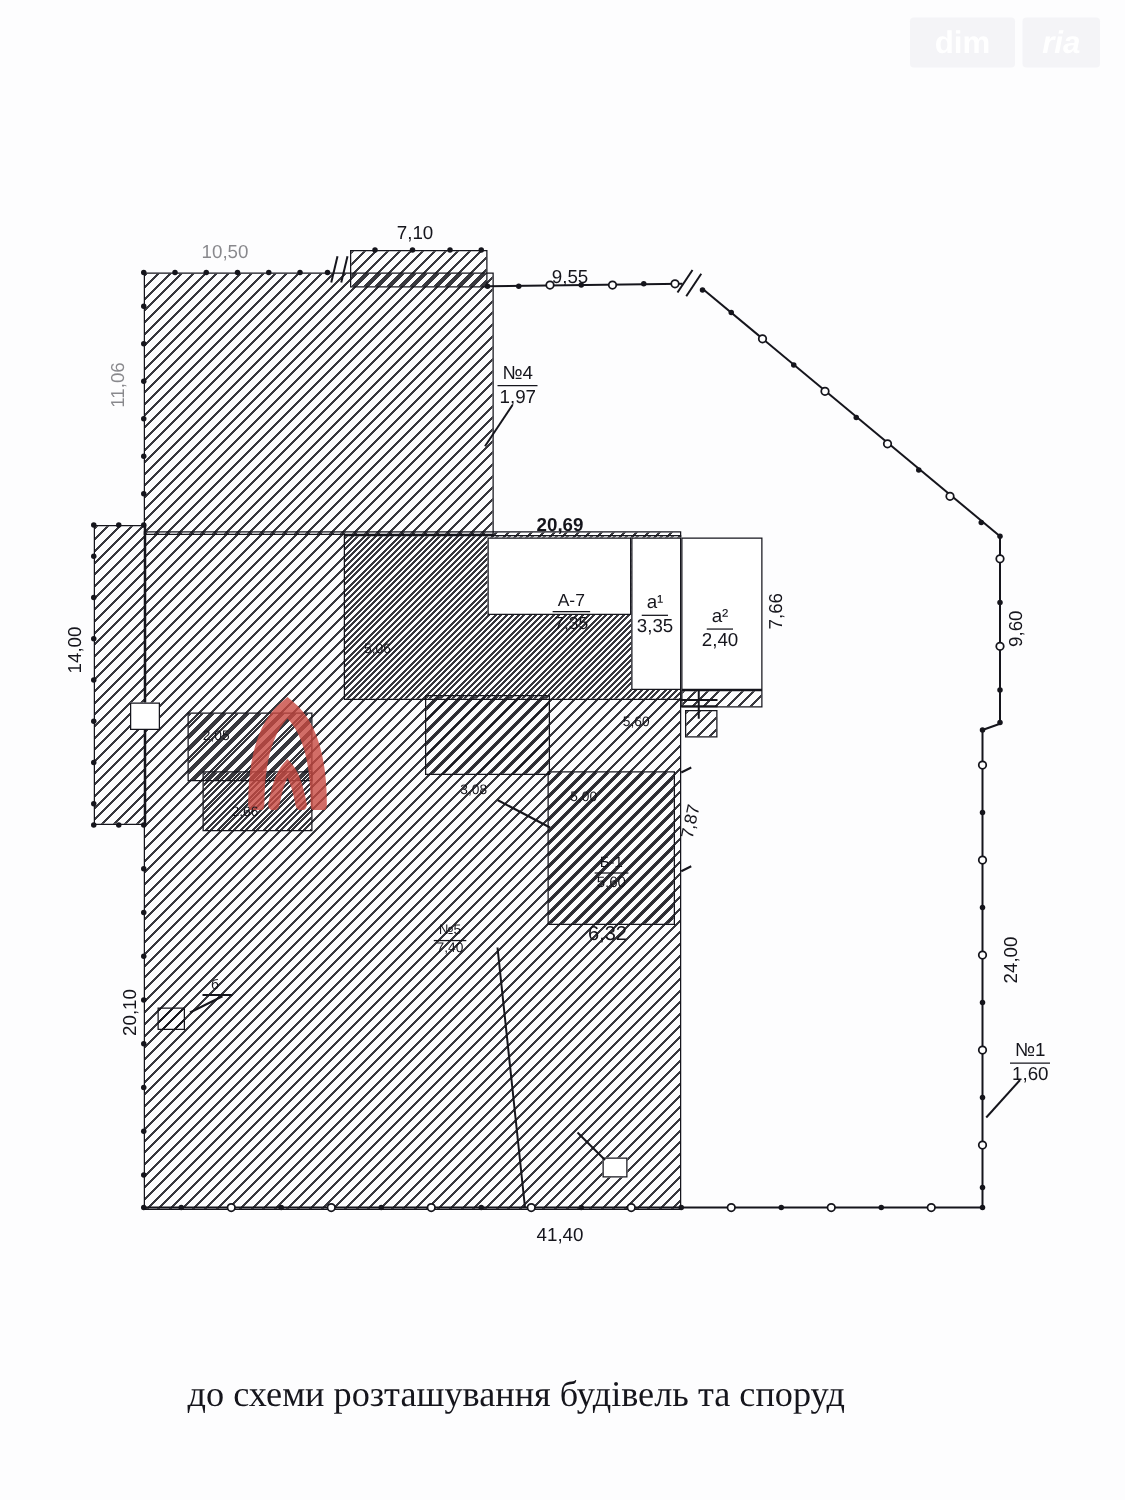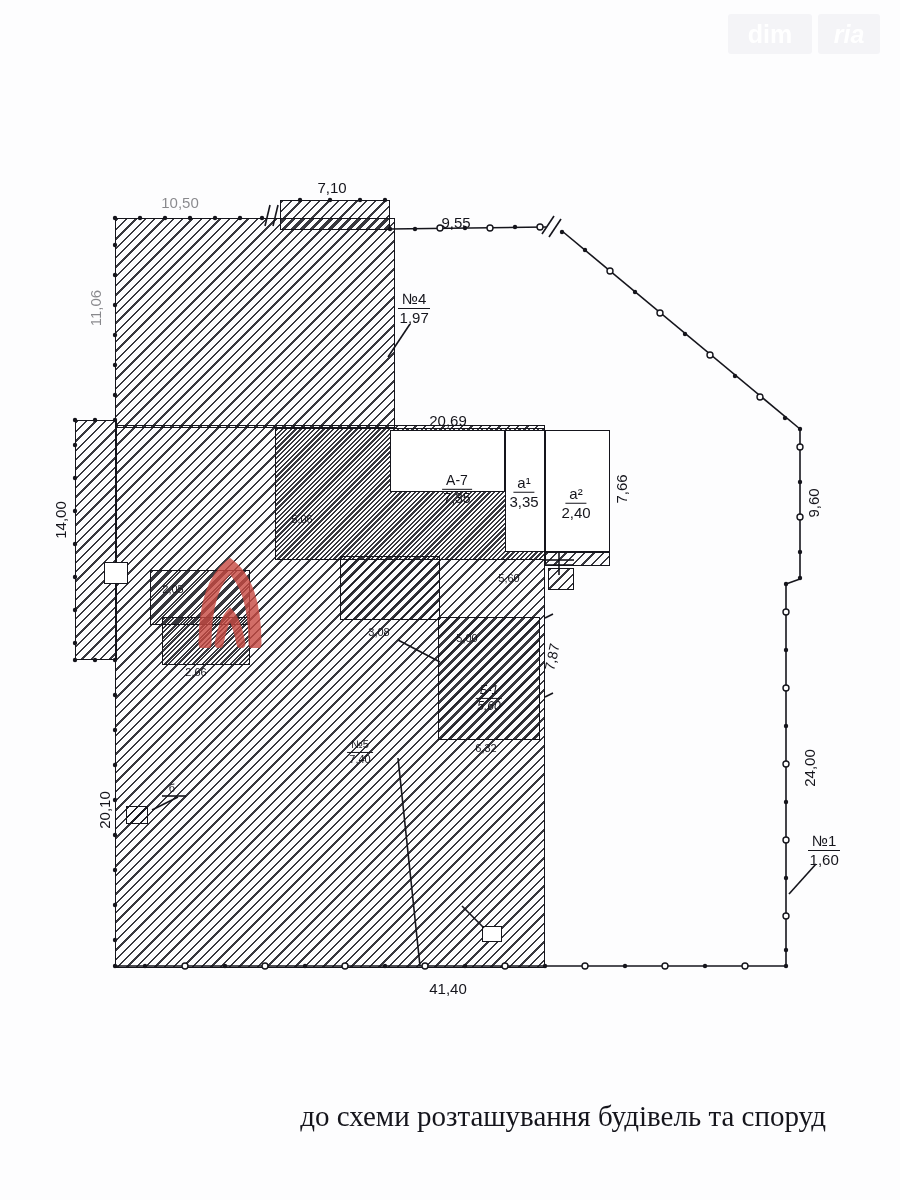--- a/index.html
+++ b/index.html
@@ -28,21 +28,21 @@
   
   .corner{position:absolute;left:728px;top:14px;display:flex;gap:6px;z-index:5;}
   .corner .tile{background:#f4f4f7;color:#fff;font-weight:bold;font-size:25px;
                 display:flex;align-items:center;justify-content:center;border-radius:3px;height:40px;}
   .corner .t1{width:84px;}
   .corner .t2{width:62px;font-style:italic;}
   
   .caption{position:absolute;left:0;top:1094px;width:826px;text-align:center;z-index:5;
            font-family:"Liberation Serif",serif;}
   .caption .h1{font-size:34px;letter-spacing:2px;}
-  .caption .h2{font-size:29px;margin-top:6px;text-align:right;}
+  .caption .h2{font-size:29px;margin-top:6px;}
 </style>
 </head>
 <body>
 
 <div class="page">
 
   <div class="hatch" style="left:115px;top:218px;width:280px;height:210px;"></div>
   <div class="hatch" style="left:280px;top:200px;width:110px;height:30px;"></div>
   <div class="hatch" style="left:75px;top:420px;width:42px;height:240px;"></div>
   <div class="hatch" style="left:115px;top:425px;width:430px;height:543px;"></div>
@@ -195,30 +195,30 @@
 
   <div class="hlab faint" style="left:180px;top:202px;">10,50</div>
   <div class="hlab" style="left:332px;top:187px;">7,10</div>
   <div class="hlab" style="left:456px;top:206px;margin-top:16px;">9,55</div>
   <div class="vlab faint" style="left:95px;top:308px;">11,06</div>
   <div class="vlab" style="left:60px;top:520px;">14,00</div>
   <div class="vlab" style="left:104px;top:810px;">20,10</div>
   <div class="vlab" style="left:813px;top:503px;">9,60</div>
   <div class="vlab" style="left:809px;top:768px;">24,00</div>
   <div class="hlab" style="left:448px;top:988px;">41,40</div>
-  <div class="hlab" style="left:448px;top:420px;">20,69</div>
+  <div class="hlab" style="left:448px;top:420px;font-weight:bold;">20,69</div>
   <div class="vlab" style="left:621px;top:489px;">7,66</div>
   <div class="rot78 hlab" style="left:552px;top:657px;">7,87</div>
-  <div class="slab" style="left:486px;top:748px;font-size:11px;">6,32</div>
+  <div class="slab" style="left:486px;top:748px;font-size:16px;">6,32</div>
   <div class="slab" style="left:302px;top:519px;">5,06</div>
   <div class="slab" style="left:379px;top:632px;">3,08</div>
   <div class="slab" style="left:467px;top:638px;">5,00</div>
   <div class="slab" style="left:509px;top:578px;">5,60</div>
   <div class="slab" style="left:173px;top:589px;">2,05</div>
-  <div class="slab" style="left:196px;top:672px;">2,66</div>
+  <div class="slab" style="left:196px;top:650px;">2,66</div>
   <div class="slab" style="left:172px;top:788px;">б</div>
 
   <div class="frac" style="left:398px;top:291px;">
     <span class="t">№4</span>
     <span class="b">1,97</span>
   </div>
   <div class="frac" style="left:808px;top:833px;">
     <span class="t">№1</span>
     <span class="b">1,60</span>
   </div>
@@ -227,21 +227,21 @@
     <span class="b">7,35</span>
   </div>
   <div class="frac c" style="left:524px;top:492px;">
     <span class="t">а¹</span>
     <span class="b">3,35</span>
   </div>
   <div class="frac c" style="left:576px;top:491px;margin-top:12px;">
     <span class="t">а²</span>
     <span class="b">2,40</span>
   </div>
-  <div class="frac c s" style="left:489px;top:698px;font-style:italic;">
+  <div class="frac c s" style="left:489px;top:698px;">
     <span class="t">Б-1</span>
     <span class="b">5,60</span>
   </div>
   <div class="frac c xs" style="left:360px;top:752px;">
     <span class="t">№5</span>
     <span class="b">7,40</span>
   </div>
 
   <div class="corner">
     <div class="tile t1">dim</div>

